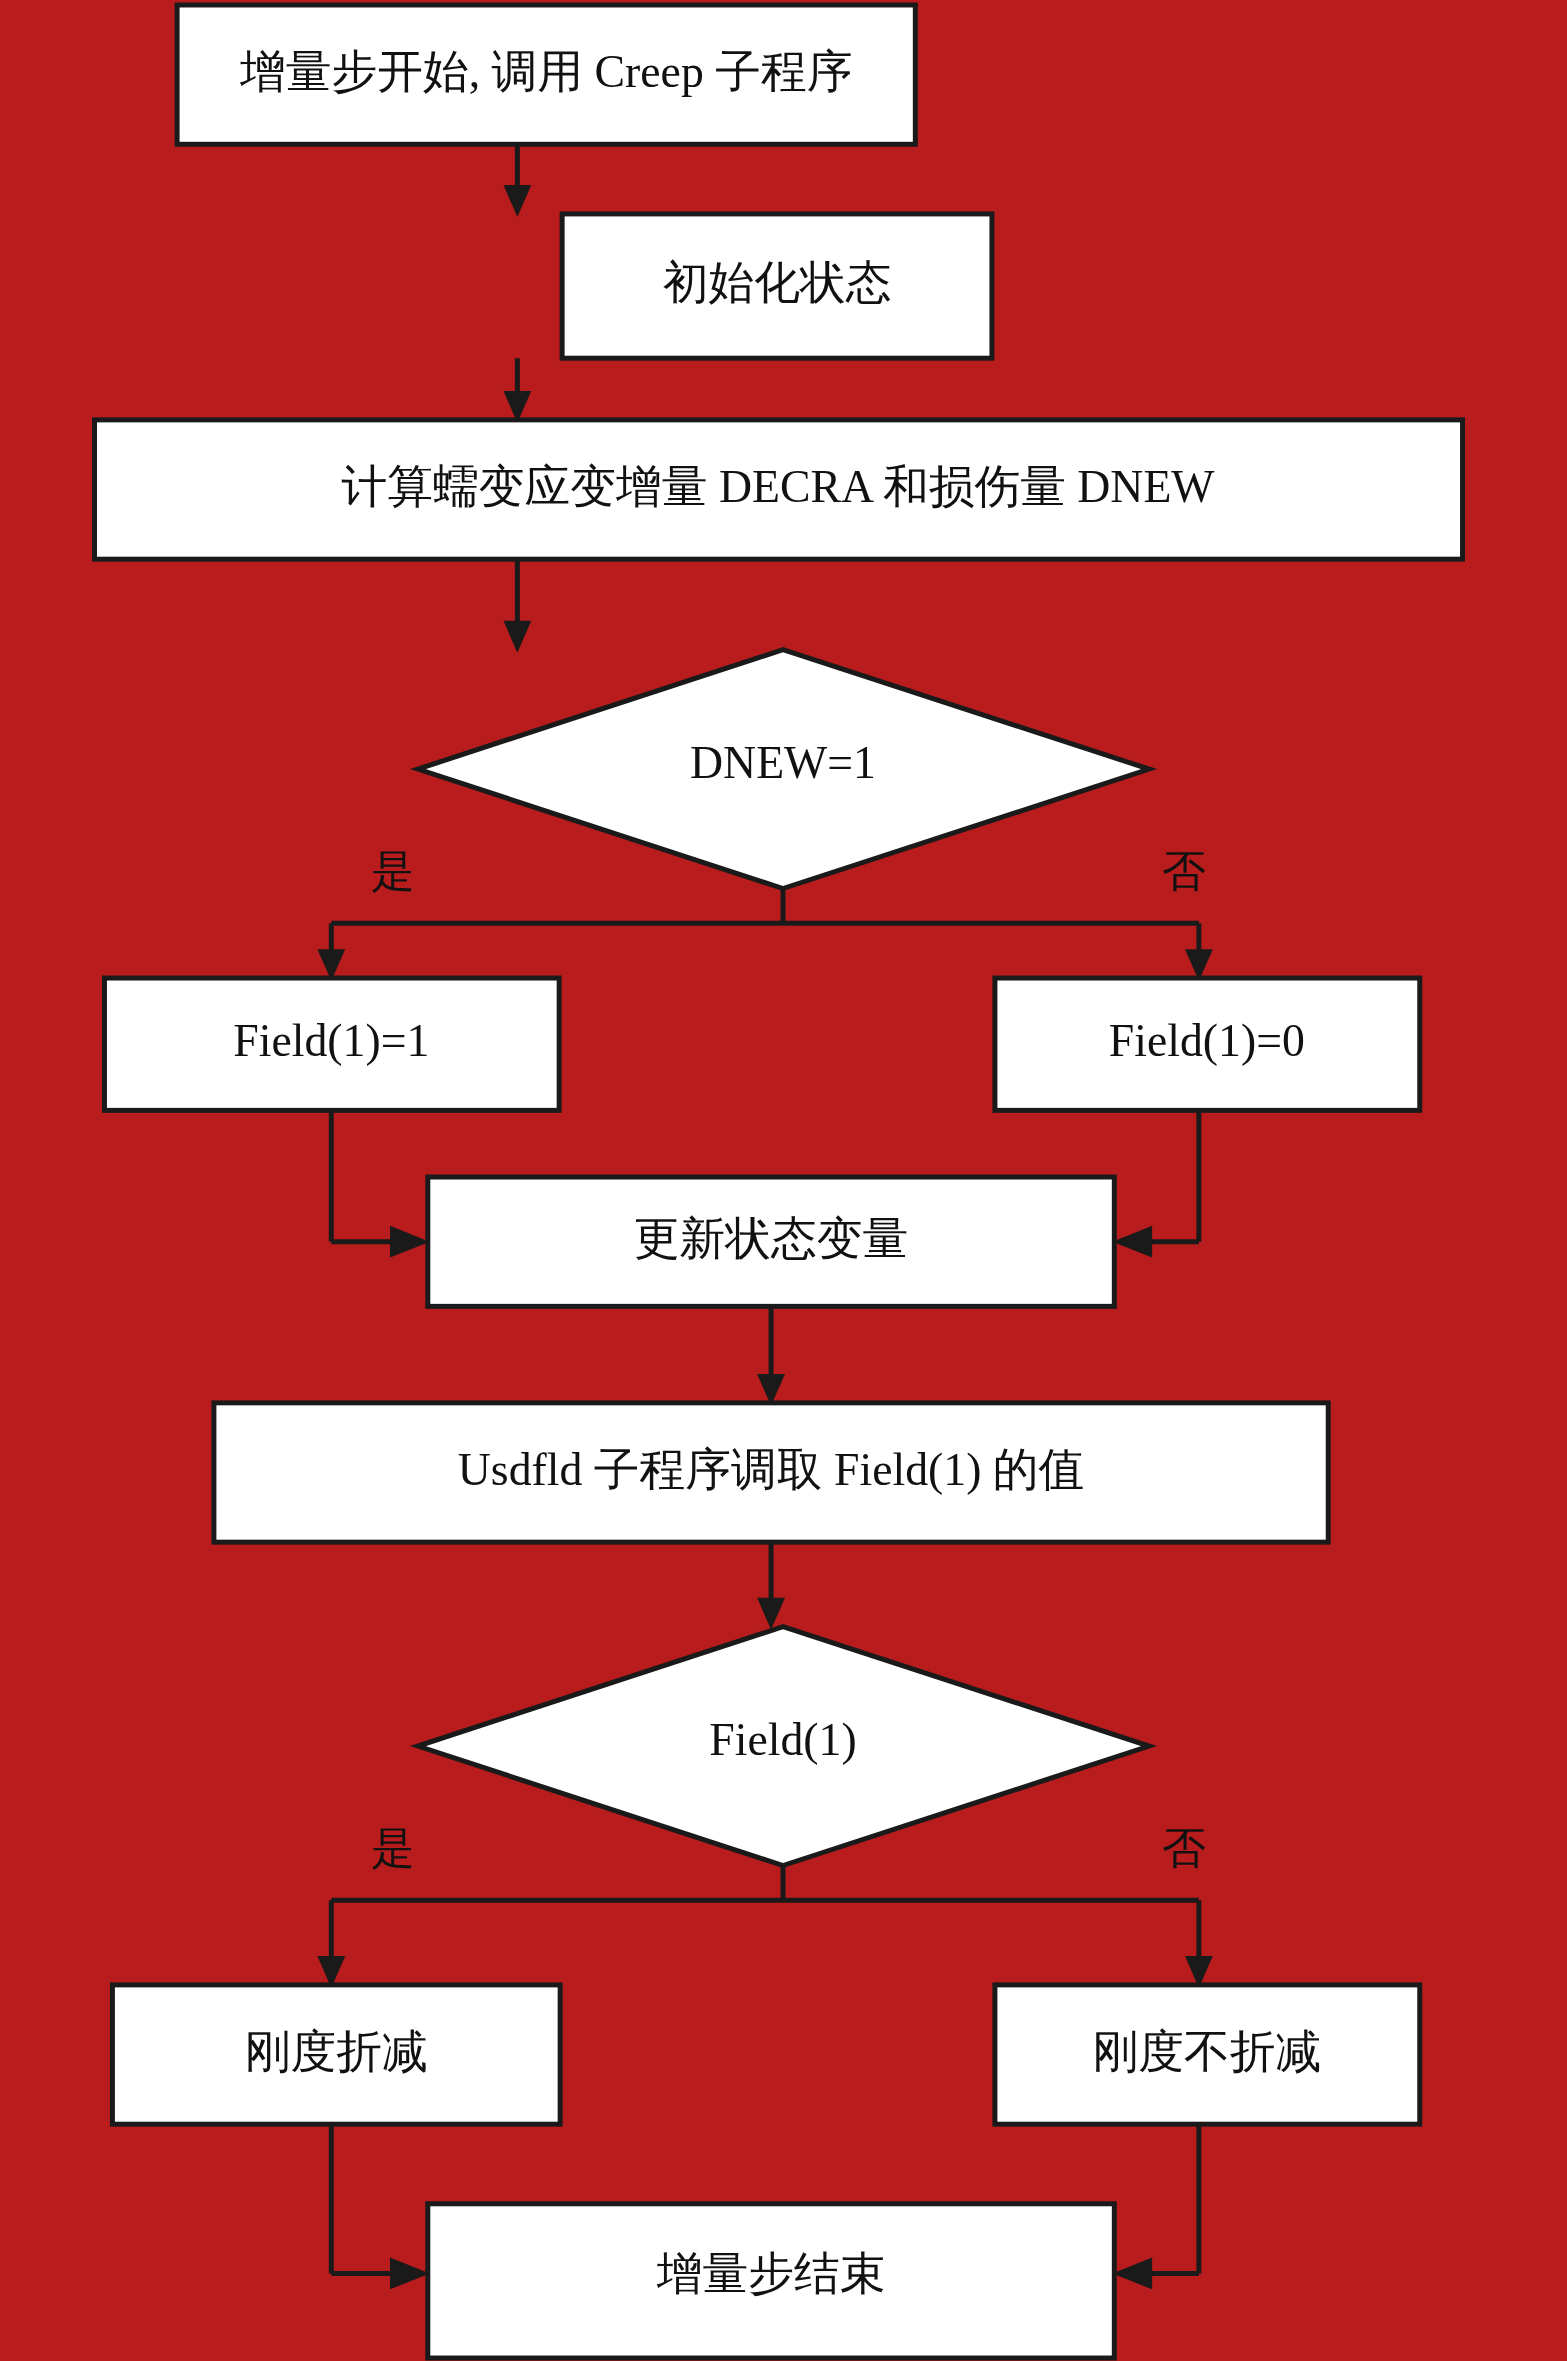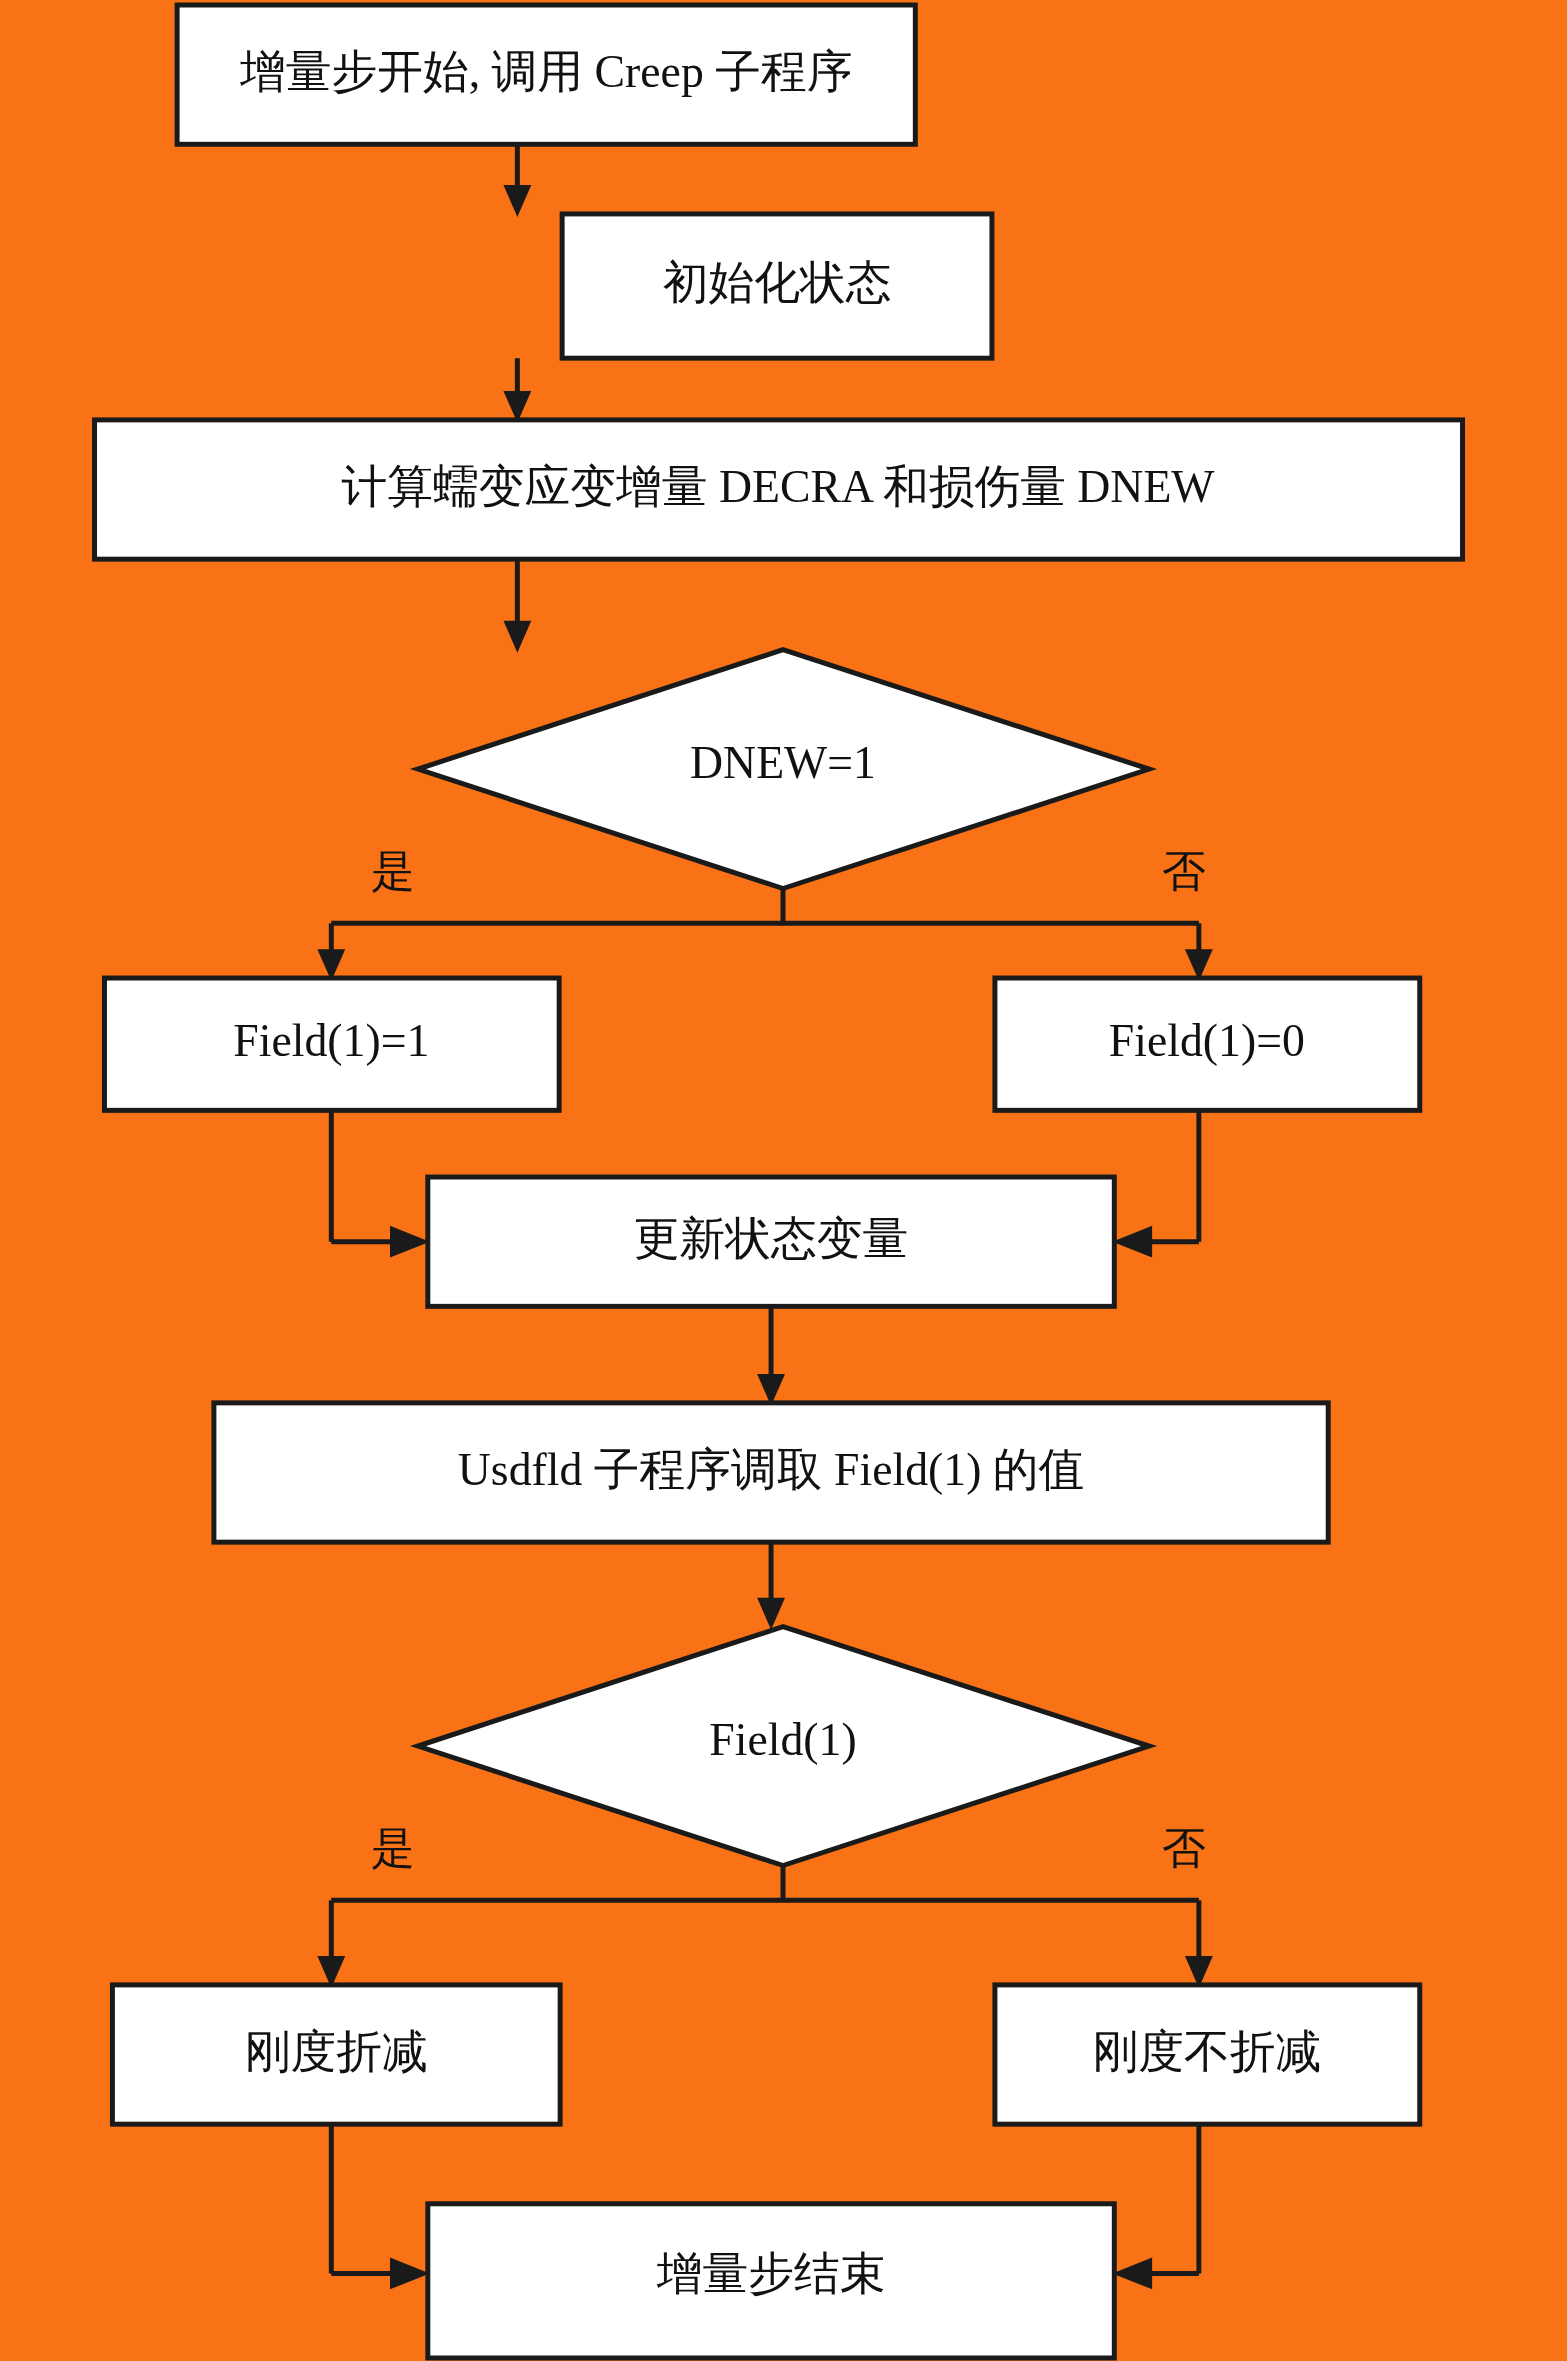--- a/index.html
+++ b/index.html
@@ -10,21 +10,21 @@
   body {
     width: 1567px;
     height: 2361px;
     font-family: "Liberation Serif", "DejaVu Serif", serif;
     overflow: hidden;
   }
   #flowchart-root {
     position: relative;
     width: 1567px;
     height: 2361px;
-    background: #f97316;
+    background: #b91c1c;
   }
   svg.chart-canvas {
     display: block;
     width: 1567px;
     height: 2361px;
   }
   .node-shape {
     fill: #ffffff;
     stroke: #1a1a1a;
     stroke-width: 5;

